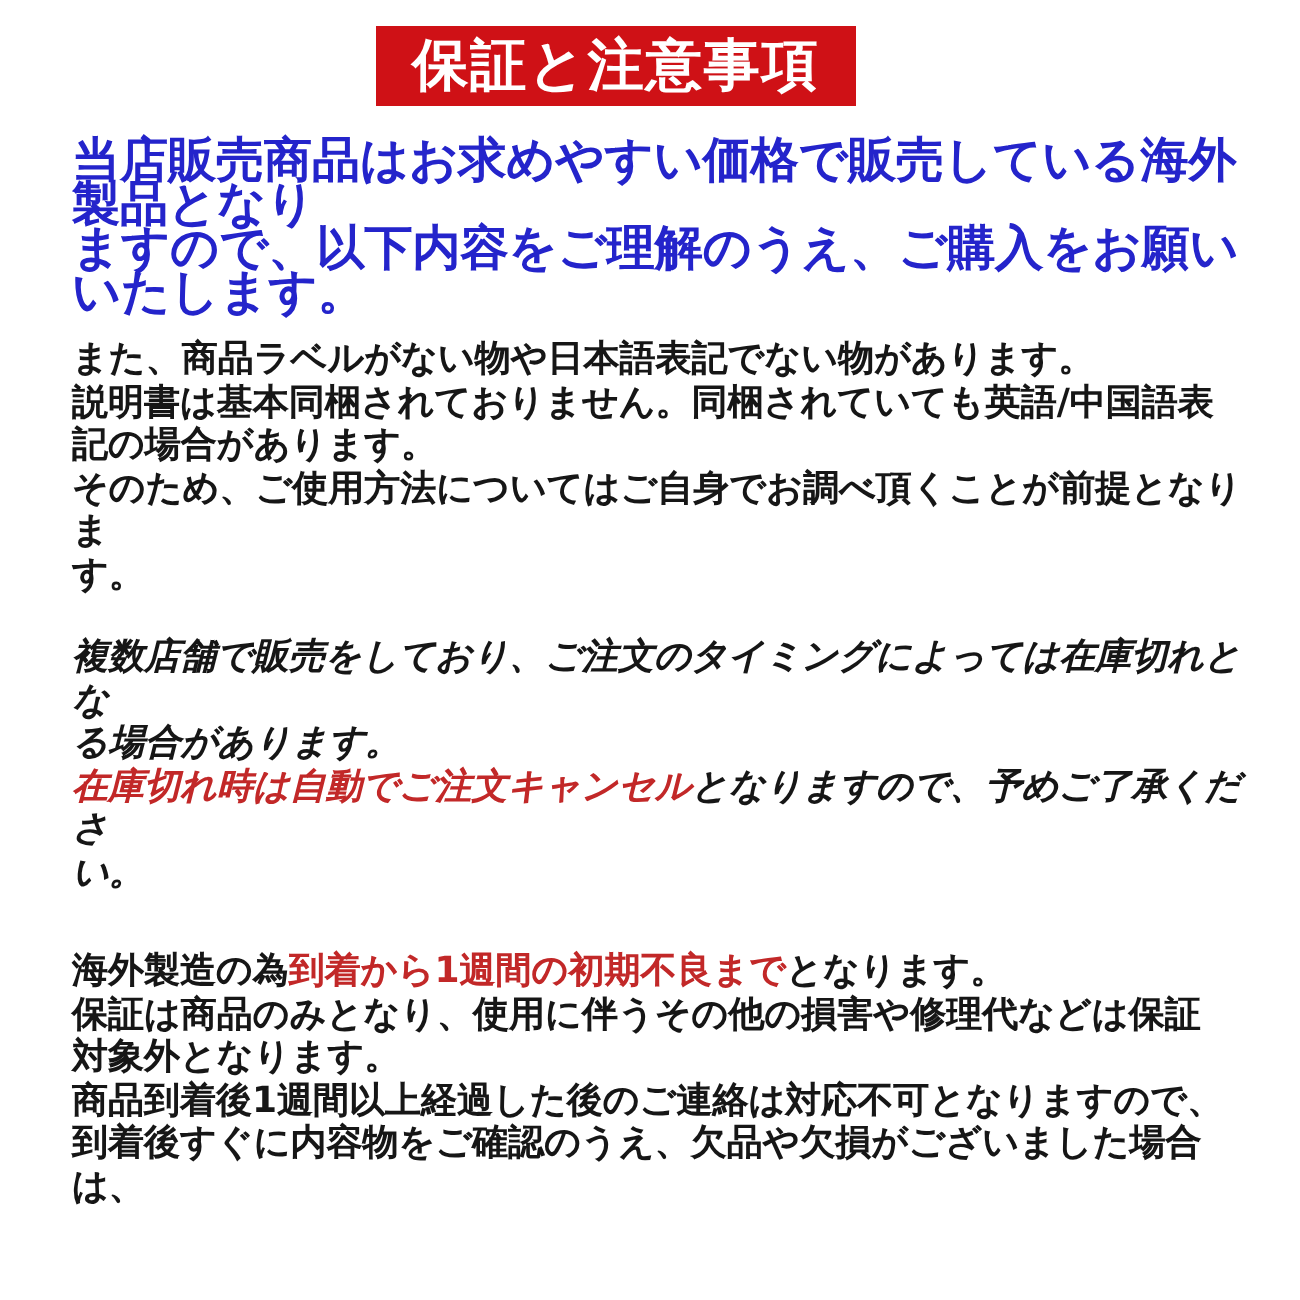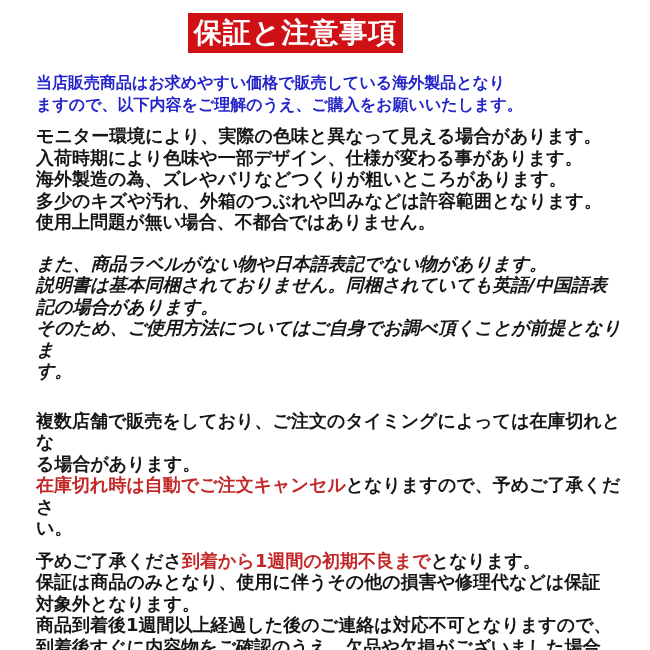--- a/index.html
+++ b/index.html
@@ -15,36 +15,37 @@
   }
   .page {
     position: relative;
     width: 650px;
     height: 650px;
     padding: 0 12px 0 36px;
     overflow: hidden;
     background: var(--page_bg, #ffffff);
   }
   .banner {
-    width: 215px;
+    width: 240px;
     height: 40px;
     margin: 13px 0 0 152px;
     background: var(--banner_bg, #cf1116);
     color: var(--banner_fg, #ffffff);
     font-size: 28px;
     line-height: 40px;
     text-align: center;
     letter-spacing: 1px;
   }
   .intro {
     margin-top: 19px;
     color: var(--intro, #2424cb);
-    font-size: 16px;
+    font-size: 24px;
     line-height: 22px;
     white-space: pre-line;
+    font-family: Liberation Mono, monospace;
   }
   .para {
     font-size: 18px;
     line-height: 21.5px;
     color: var(--body, #161616);
     white-space: pre-line;
   }
   .para .emphasis {
     color: var(--emphasis, #c22828);
     text-underline-offset: 2px;
@@ -57,34 +58,29 @@
   #paragraphs .para:nth-child(5) { margin-top: 18px; }
 </style>
 </head>
 <body>
 
 <div class="page">
   <div class="banner">保証と注意事項</div>
   <p class="intro">当店販売商品はお求めやすい価格で販売している海外製品となり
 ますので、以下内容をご理解のうえ、ご購入をお願いいたします。</p>
   <div id="paragraphs">
-      <p class="para"><span class="seg body">モニター環境により、実際の色味と異なって見える場合があります。
-入荷時期により色味や一部デザイン、仕様が変わる事があります。
-海外製造の為、ズレやバリなどつくりが粗いところがあります。
-多少のキズや汚れ、外箱のつぶれや凹みなどは許容範囲となります。
-使用上問題が無い場合、不都合ではありません。</span></p>
       <p class="para"><span class="seg body">また、商品ラベルがない物や日本語表記でない物があります。
 説明書は基本同梱されておりません。同梱されていても英語/中国語表
 記の場合があります。
 そのため、ご使用方法についてはご自身でお調べ頂くことが前提となりま
 す。</span></p>
       <p class="para"><span class="seg body">複数店舗で販売をしており、ご注文のタイミングによっては在庫切れとな
 る場合があります。
 </span><span class="seg emphasis">在庫切れ時は自動でご注文キャンセル</span><span class="seg body">となりますので、予めご了承くださ
 い。</span></p>
-      <p class="para"><span class="seg body">予めご了承くださ</span><span class="seg emphasis">到着から1週間の初期不良まで</span><span class="seg body">となります。
+      <p class="para"><span class="seg body">海外製造の為</span><span class="seg emphasis">到着から1週間の初期不良まで</span><span class="seg body">となります。
 保証は商品のみとなり、使用に伴うその他の損害や修理代などは保証
 対象外となります。
 商品到着後1週間以上経過した後のご連絡は対応不可となりますので、
 到着後すぐに内容物をご確認のうえ、欠品や欠損がございました場合
 は、</span></p>
     </div>
 </div>
 
 </body></html>

